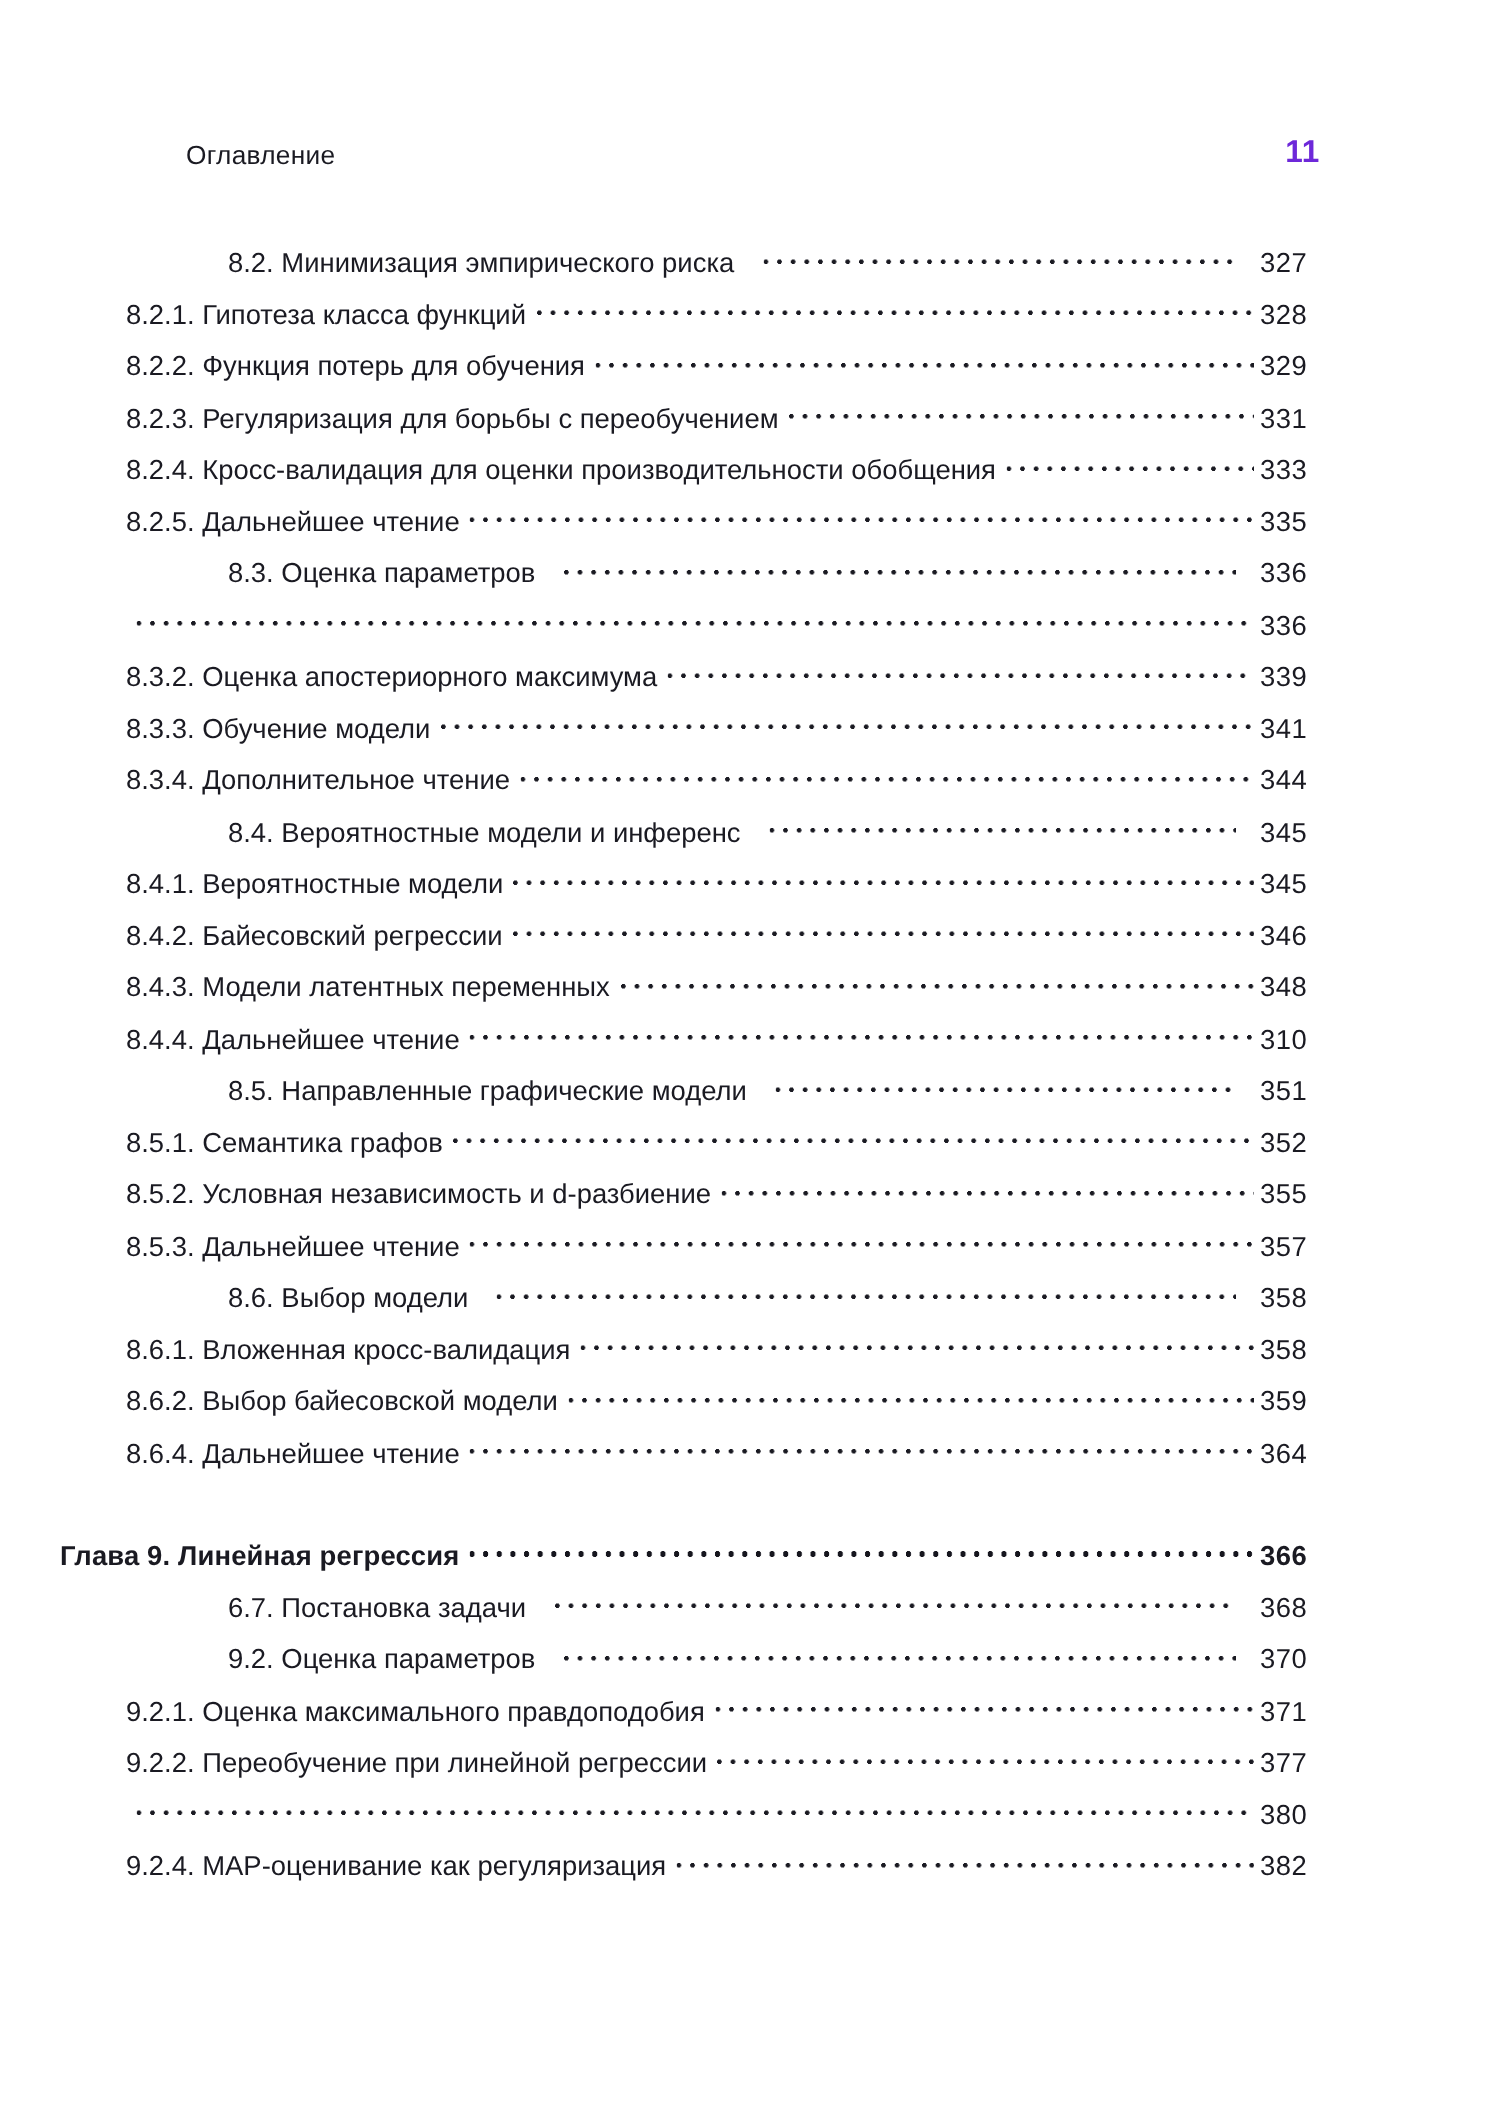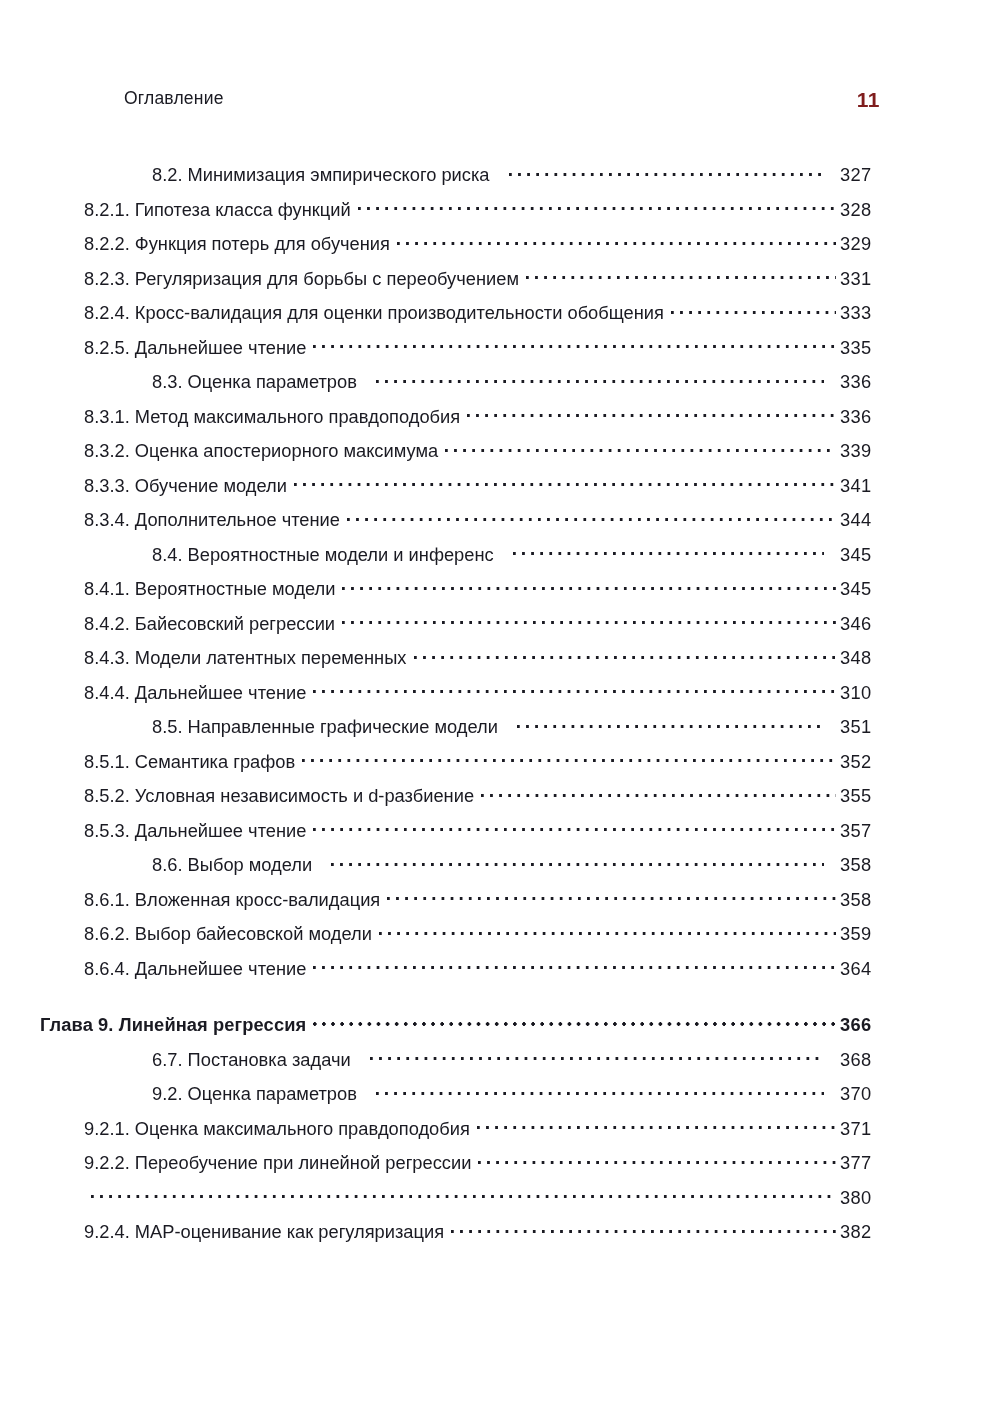--- a/index.html
+++ b/index.html
@@ -19,33 +19,33 @@
   }
 
   
   .running-head {
     position: absolute;
     left: 124px;
     right: 120px;
     top: 88px;
     height: 26px;
     display: flex;
-    align-items: flex-start;
+    align-items: flex-end;
     justify-content: space-between;
   }
   .running-head-title {
     font-size: 17.5px;
     letter-spacing: 0.2px;
     color: #1a1a22;
     white-space: nowrap;
   }
   .folio {
     font-size: 21px;
     font-weight: 700;
-    color: #7f1d1d;
+    color: #6d28d9;
     letter-spacing: 0.5px;
   }
 
   
   .toc {
     position: absolute;
     left: 0;
     right: 0;
     top: 163px;
   }
@@ -59,21 +59,21 @@
     font-size: 18.3px;
     color: #1a1a22;
     white-space: nowrap;
   }
 
   
   .lvl-chapter { padding-left: 122px; font-weight: 700; letter-spacing: 0.1px; }
   .lvl-2       { padding-left: 152px; gap: 12px; }
   .lvl-3       { padding-left: 84px; }
 
-  .gap-before { margin-top: 22px; padding-left: 40px; }
+  .gap-before { margin-top: 34px; padding-left: 40px; }
 
   .entry-label {
     flex: 0 0 auto;
   }
 
   .leader {
     flex: 1 1 auto;
     position: relative;
     height: 1em;
     margin: 0 4px 0 7px;
@@ -143,21 +143,20 @@
         <span class="entry-label">8.2.5. Дальнейшее чтение</span>
         <span class="leader"></span>
         <span class="entry-page">335</span>
       </div>
       <div class="toc-entry lvl-2">
         <span class="entry-label">8.3. Оценка параметров</span>
         <span class="leader"></span>
         <span class="entry-page">336</span>
       </div>
       <div class="toc-entry lvl-3">
-        <span class="entry-label">8.3.1. Метод максимального правдоподобия</span>
         <span class="leader"></span>
         <span class="entry-page">336</span>
       </div>
       <div class="toc-entry lvl-3">
         <span class="entry-label">8.3.2. Оценка апостериорного максимума</span>
         <span class="leader"></span>
         <span class="entry-page">339</span>
       </div>
       <div class="toc-entry lvl-3">
         <span class="entry-label">8.3.3. Обучение модели</span>

